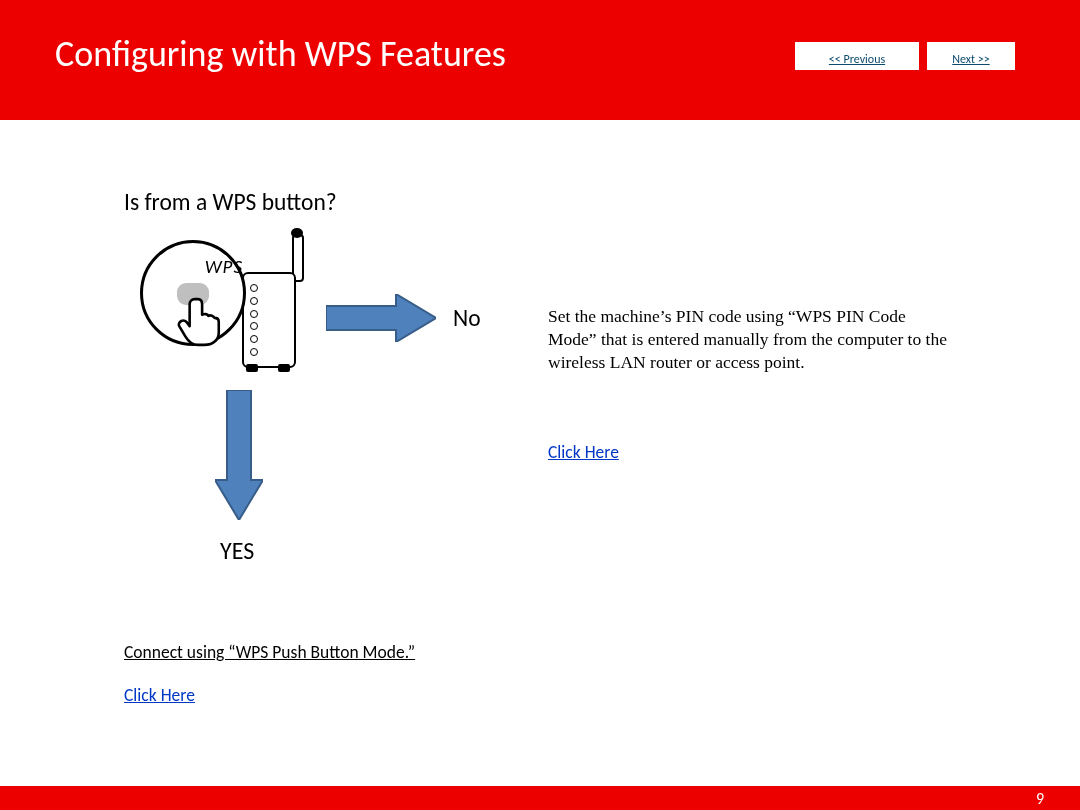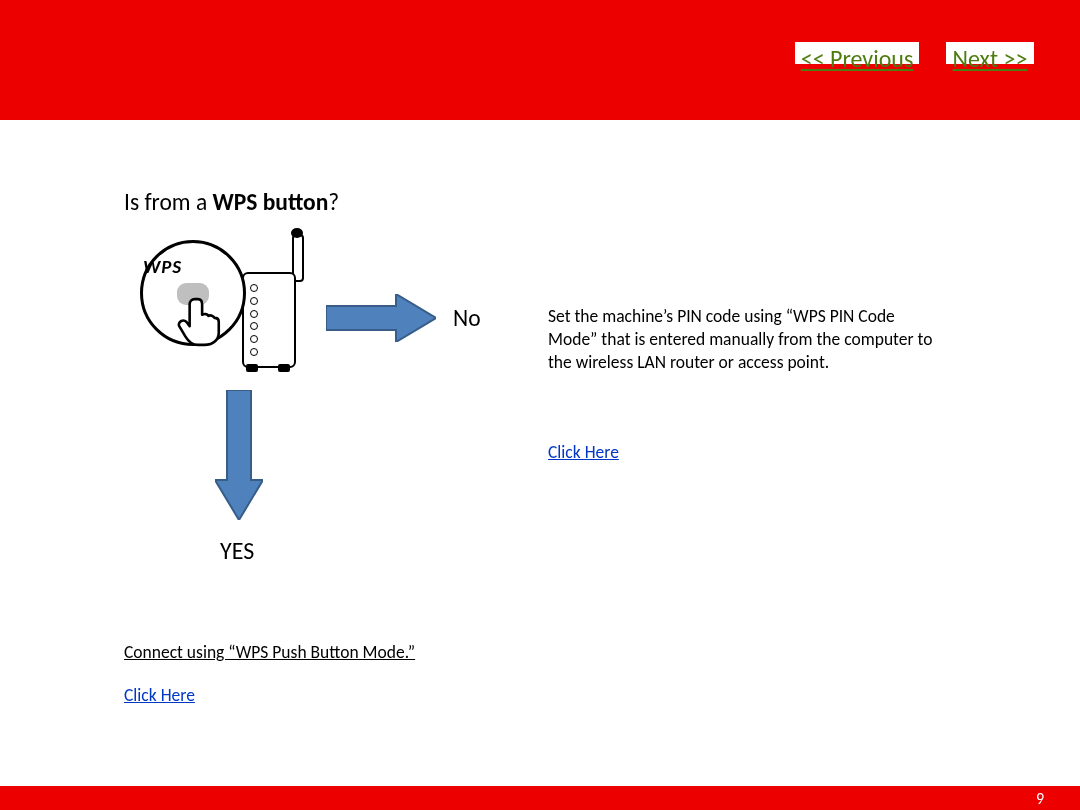--- a/index.html
+++ b/index.html
@@ -21,40 +21,40 @@
     position: absolute;
     left: 55px;
     top: 32px;
     color: #fff;
     font-size: 36px;
     font-weight: 400;
   }
   .nav-btn {
     position: absolute;
     top: 42px;
-    height: 22px;
+    height: 28px;
     line-height: 34px;
     background: #fff;
     text-align: center;
-    font-size: 24px;
-    color: #4d7c0f;
+    font-size: 12px;
+    color: #0c4a6e;
     text-decoration: underline;
     cursor: pointer;
   }
   .nav-prev { left: 795px; width: 124px; }
-  .nav-next { left: 946px; width: 88px; }
+  .nav-next { left: 927px; width: 88px; }
 
   .question {
     position: absolute;
     left: 124px;
     top: 188px;
     font-size: 23.5px;
     color: #000;
   }
-  .question b { font-weight: 700; }
+  .question b { font-weight: 400; }
 
   
   .illus {
     position: absolute;
     left: 140px;
     top: 240px;
     width: 180px;
     height: 140px;
   }
   .bubble {
@@ -66,22 +66,22 @@
     border: 3px solid #000;
     border-radius: 50%;
     background: #fff;
     z-index: 2;
   }
   .bubble-txt {
     position: absolute;
     left: 0;
     top: 12px;
     width: 100%;
-    text-align: left;
-    font-weight: 700;
+    text-align: right;
+    font-weight: 400;
     font-style: italic;
     font-size: 19px;
     letter-spacing: 1px;
   }
   .wps-btn {
     position: absolute;
     left: 34px;
     top: 40px;
     width: 32px;
     height: 22px;
@@ -170,20 +170,21 @@
     font-size: 24px;
   }
 
   .desc-no {
     position: absolute;
     left: 548px;
     top: 305px;
     width: 400px;
     font-size: 17.5px;
     line-height: 1.3;
+    font-family: Liberation Serif, serif;
   }
   .link-no {
     position: absolute;
     left: 548px;
     top: 441px;
     font-size: 17.5px;
     color: #0037c5;
     text-decoration: underline;
     cursor: pointer;
   }
@@ -217,20 +218,21 @@
     right: 36px;
     bottom: 2px;
     color: #fff;
     font-size: 16px;
   }
 </style>
 </head>
 <body>
 
 <div class="header">
+  <div class="title">Configuring with WPS Features</div>
   <div class="nav-btn nav-prev">&lt;&lt; Previous</div>
   <div class="nav-btn nav-next">Next &gt;&gt;</div>
 </div>
 
 <div class="question">
   <span>Is from a </span><b>WPS button</b><span>?</span>
 </div>
 
 <div class="illus">
   <div class="antenna"></div>

